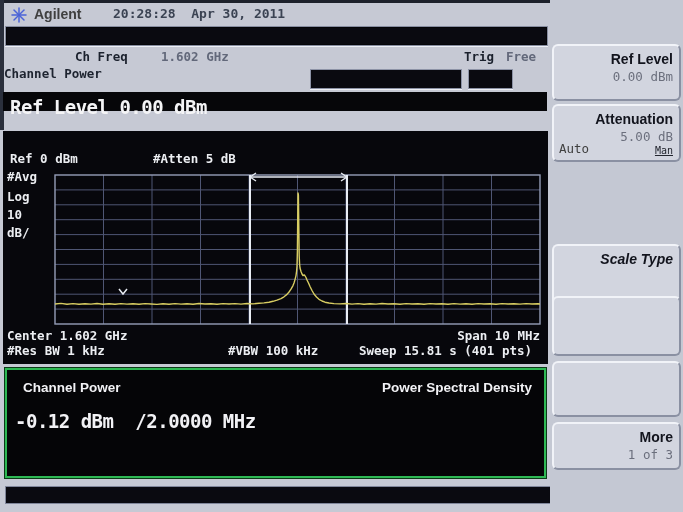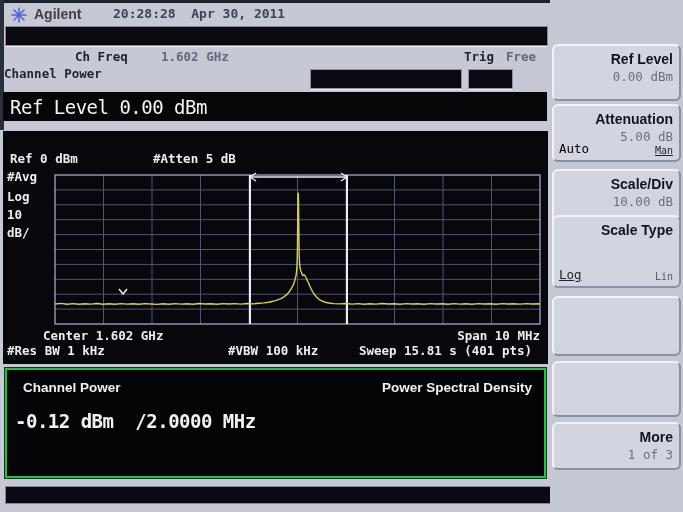--- a/index.html
+++ b/index.html
@@ -26,22 +26,22 @@
   .lbl-v { font-weight:600; color:#62687a; }
   .chfreq-l { position:absolute; left:75px; }
   .chfreq-v { position:absolute; left:161px; }
   .trig-l { position:absolute; left:464px; }
   .trig-v { position:absolute; left:506px; }
 
   .measname { position:absolute; left:4px; top:66px; font-size:12.5px; font-weight:bold; color:#1e2430; }
   .field1 { position:absolute; left:310px; top:69px; width:152px; height:20px; background:#0a0a10; border:1px solid #8d93a6; box-shadow:0 1px 0 #eef0f6; }
   .field2 { position:absolute; left:468px; top:69px; width:45px;  height:20px; background:#0a0a10; border:1px solid #8d93a6; box-shadow:0 1px 0 #eef0f6; }
 
-  .banner { position:absolute; left:3px; top:92px; width:544px; height:29px; background:#060609;
-    color:#f4f4f6; font-weight:normal; font-size:19px; line-height:30px; padding-left:7px; letter-spacing:-0.5px; }
+  .banner { position:absolute; left:3px; top:92px; width:544px; height:19px; background:#060609;
+    color:#f4f4f6; font-weight:bold; font-size:19px; line-height:30px; padding-left:7px; letter-spacing:-0.5px; }
 
   
   .spectrum { position:absolute; left:3px; top:131px; width:545px; height:233px; background:#07070c; color:#eceef2; }
   .spectrum .t { position:absolute; font-size:12.5px; font-weight:bold; white-space:pre; }
   .sp-svg { position:absolute; left:0; top:0; width:545px; height:233px; }
 
   
   .results { position:absolute; left:5px; top:368px; width:541px; height:110px;
     background:#050507; border:2px solid #2eb854; box-shadow:0 0 0 1px #0c3a18; }
   .res-title { position:absolute; top:10px; font-size:13.5px; font-weight:bold; color:#f2f2f5; }
@@ -54,27 +54,27 @@
   
   .panel { position:absolute; left:550px; top:0; width:133px; height:512px; background:#c4c8d3; }
   .menu-title { position:absolute; left:4px; top:8px; width:126px; height:28px;
     background:#d2d5e0; border:2px solid #646a7c; text-align:center;
     font-size:14.5px; font-weight:bold; color:#14161f; line-height:24px; }
   .skey { position:absolute; left:2px; width:129px; background:#d2d5df;
     border-top:2px solid #f1f3f8; border-left:2px solid #f1f3f8;
     border-bottom:2px solid #8a90a2; border-right:2px solid #8a90a2; border-radius:6px; }
   .skey .k-label { position:absolute; right:6px; top:5px; font-size:14px; font-weight:bold; color:#12141d; white-space:nowrap; }
   .skey .k-value { position:absolute; right:6px; top:23px; font-size:12.5px; color:#6b6f7d; white-space:nowrap; }
-  .skey .k-opt-l { position:absolute; left:5px; bottom:4px; font-size:12.5px; color:#000000; }
+  .skey .k-opt-l { position:absolute; left:5px; bottom:4px; font-size:12.5px; color:#404040; }
   .skey .k-opt-r { position:absolute; right:6px; bottom:4px; font-size:10px; color:#565b69; }
   .skey .active { color:#23262f; text-decoration:underline; }
   .k1 { top:44px;  height:57px; }
   .k2 { top:104px; height:58px; }
   .k3 { top:169px; height:58px; }
-  .k4 { top:215px; height:73px; }
+  .k4 { top:244px; height:73px;font-style:italic; }
   .k5 { top:296px; height:60px; }
   .k6 { top:361px; height:56px; }
   .k7 { top:422px; height:48px; }
 </style>
 </head>
 <body>
 
 <div class="screen">
   <div class="edge-top"></div>
   <div class="edge-left"></div>
@@ -138,21 +138,21 @@
         <line x1="344" y1="46" x2="338" y2="50" stroke="#e9edf4" stroke-width="1.3"></line>
         <polyline points="116,158 120,163 124,158" fill="none" stroke="#e9edf4" stroke-width="1.5"></polyline>
         <polyline points="52,173 58,172.4 64,173.2 70,172.6 76,173.3 82,172.7 88,173.1 94,172.5 100,173.2 106,172.8 112,173.3 118,172.6 124,173.1 130,172.7 136,173.2 142,172.6 148,173 154,173.4 160,172.7 166,173.2 172,172.6 178,173.1 184,172.7 190,173.2 196,172.5 202,173 208,172.7 214,173.2 220,172.6 226,173 232,172.6 238,173.1 244,172.5 250,172.9 256,172.3 261,171.9 266,171.2 270,170.3 274,169.2 278,167.6 281,165.8 284,163.4 286,161 288,158.2 290,154.6 291,152 292,148.6 293,144.6 293.6,140 294,135 294.4,120 294.8,80 295,62 295.4,64 295.8,95 296.2,125 296.6,133 297,137 298,140.5 299,143 300,144.5 301.5,144 303,146.5 304,149 305.5,152 307,155.5 309,159.5 311,163 313.5,166 316,168.3 319,170 322,171.2 326,172 331,172.6 337,172.9 343,172.5 349,173.1 355,172.6 361,173.2 367,172.7 373,173.1 379,172.5 385,173 391,172.7 397,173.2 403,172.6 409,173 415,172.7 421,173.2 427,172.6 433,173 439,172.8 445,173.2 451,172.6 457,173.1 463,172.7 469,173.2 475,172.6 481,173 487,172.8 493,173.2 499,172.6 505,173 511,172.8 517,173.1 523,172.6 529,173 535,172.8 537,173" fill="none" stroke="#d8cd62" stroke-width="1.4" stroke-linejoin="round"></polyline>
       </svg>
     <span class="t mono" style="left:7px;  top:20px;">Ref 0 dBm</span>
     <span class="t mono" style="left:150px; top:20px;">#Atten 5 dB</span>
     <span class="t mono" style="left:4px; top:38px;">#Avg</span>
     <span class="t mono" style="left:4px; top:58px;">Log</span>
     <span class="t mono" style="left:4px; top:76px;">10</span>
     <span class="t mono" style="left:4px; top:94px;">dB/</span>
-    <span class="t mono" style="left:4px; top:197px;margin-left:36px;">Center 1.602 GHz</span>
+    <span class="t mono" style="left:4px; top:197px;">Center 1.602 GHz</span>
     <span class="t mono" style="right:8px; top:197px;">Span 10 MHz</span>
     <span class="t mono" style="left:4px; top:212px;">#Res BW 1 kHz</span>
     <span class="t mono" style="left:225px; top:212px;">#VBW 100 kHz</span>
     <span class="t mono" style="right:16px; top:212px;">Sweep 15.81 s (401 pts)</span>
   </div>
 
   <div class="results">
     <span class="res-title" style="left:16px;">Channel Power</span>
     <span class="res-title" style="right:12px;">Power Spectral Density</span>
     <span class="res-val mono" style="left:8px;"><span>-0.12 dBm</span>  <span>/2.0000 MHz</span></span>
@@ -167,24 +167,20 @@
       <span class="k-value mono">0.00 dBm</span>
     </div>
 
     <div class="skey k2">
       <span class="k-label">Attenuation</span>
       <span class="k-value mono">5.00 dB</span>
       <span class="k-opt-l mono">Auto</span>
       <span class="k-opt-r mono active">Man</span>
     </div>
 
-    <div class="skey k3">
-      <span class="k-label">Scale/Div</span>
-      <span class="k-value mono">10.00 dB</span>
-    </div>
 
     <div class="skey k4">
       <span class="k-label">Scale Type</span>
       <span class="k-opt-l mono active">Log</span>
       <span class="k-opt-r mono">Lin</span>
     </div>
 
     <div class="skey k5">
       <span class="k-label"></span>
     </div>

